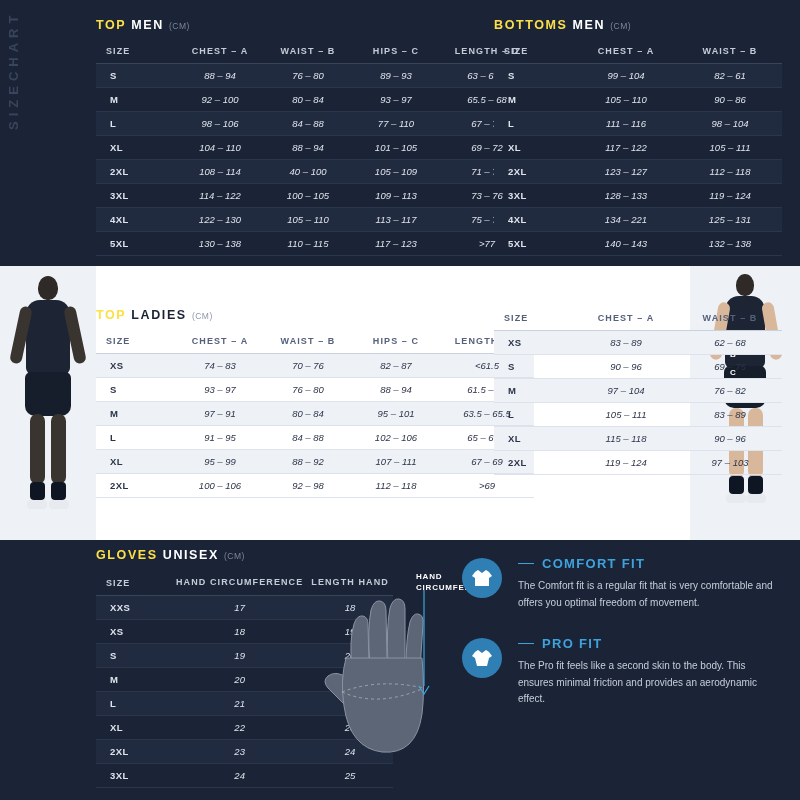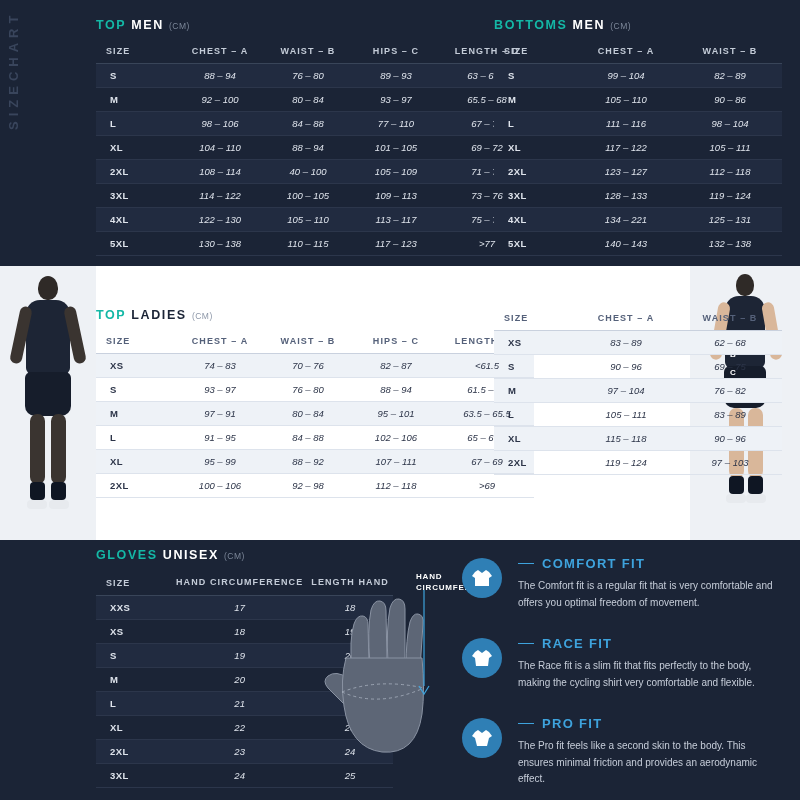--- a/index.html
+++ b/index.html
@@ -70,21 +70,21 @@
   }
 
   
   .block { position: absolute; }
   .block-title {
     font-size: 12.5px;
     letter-spacing: 1.6px;
     margin-bottom: 9px;
     white-space: nowrap;
   }
-  .t-accent { color:#14b8a6; font-weight:bold; }
+  .t-accent { color:#fde047; font-weight:bold; }
   .t-main-dark { color:#ffffff; font-weight:bold; }
   .t-main-light { color:#1b2436; font-weight:bold; }
   .t-unit { font-size:8.5px; letter-spacing:0.5px; }
   .u-dark { color:#7c8799; }
   .u-light { color:#8d97a8; }
 
   table.sz {
     border-collapse: collapse;
     font-size: 9.5px;
   }
@@ -252,21 +252,21 @@
         <tr>
           <th class="lbl" style="width:66px">SIZE</th>
           <th style="width:96px">CHEST – A</th>
           <th style="width:96px">WAIST – B</th>
         </tr>
       </thead>
       <tbody>
         <tr class="alt">
           <td class="sizecell">S</td>
           <td>99 – 104</td>
-          <td>82 – 89</td>
+          <td>82 – 61</td>
         </tr>
         <tr>
           <td class="sizecell">M</td>
           <td>105 – 110</td>
           <td>90 – 86</td>
         </tr>
         <tr class="alt">
           <td class="sizecell">L</td>
           <td>111 – 116</td>
           <td>98 – 104</td>
@@ -535,32 +535,20 @@
           <path d="M7 2 L4 4 L1 8 L4 10 L4 18 L18 18 L18 10 L21 8 L18 4 L15 2 L11 5 Z" fill="#ffffff"></path>
         </svg>
       </div>
       <div class="fit-head">
         <span class="fit-dash"></span>
         <span class="fit-name">COMFORT FIT</span>
       </div>
       <div class="fit-desc">The Comfort fit is a regular fit that is very comfortable and offers you optimal freedom of movement.</div>
     </div>
 
-    <div class="fit-row">
-      <div class="fit-icon">
-        <svg width="22" height="20" viewBox="0 0 22 20">
-          <path d="M7 2 L4 4 L1 8 L4 10 L5 18 L17 18 L18 10 L21 8 L18 4 L15 2 L11 5 Z" fill="#ffffff"></path>
-        </svg>
-      </div>
-      <div class="fit-head">
-        <span class="fit-dash"></span>
-        <span class="fit-name">RACE FIT</span>
-      </div>
-      <div class="fit-desc">The Race fit is a slim fit that fits perfectly to the body, making the cycling shirt very comfortable and flexible.</div>
-    </div>
 
     <div class="fit-row">
       <div class="fit-icon">
         <svg width="22" height="20" viewBox="0 0 22 20">
           <path d="M7 2 L4 4 L1 8 L4 10 L6 18 L16 18 L18 10 L21 8 L18 4 L15 2 L11 5 Z" fill="#ffffff"></path>
         </svg>
       </div>
       <div class="fit-head">
         <span class="fit-dash"></span>
         <span class="fit-name">PRO FIT</span>

